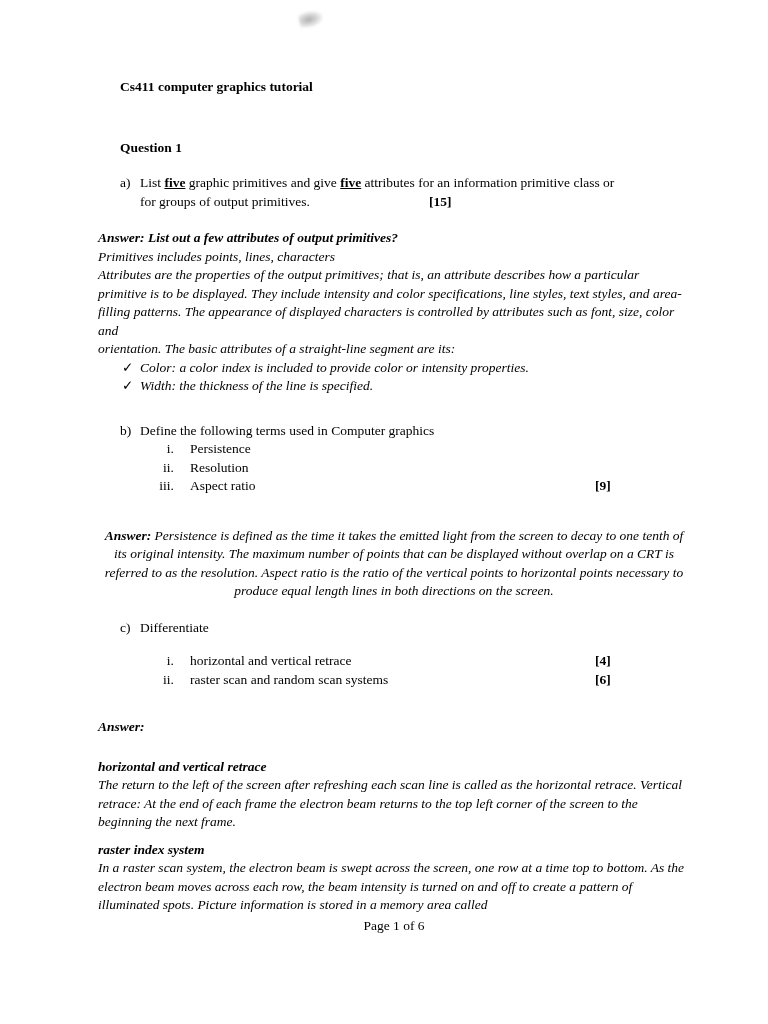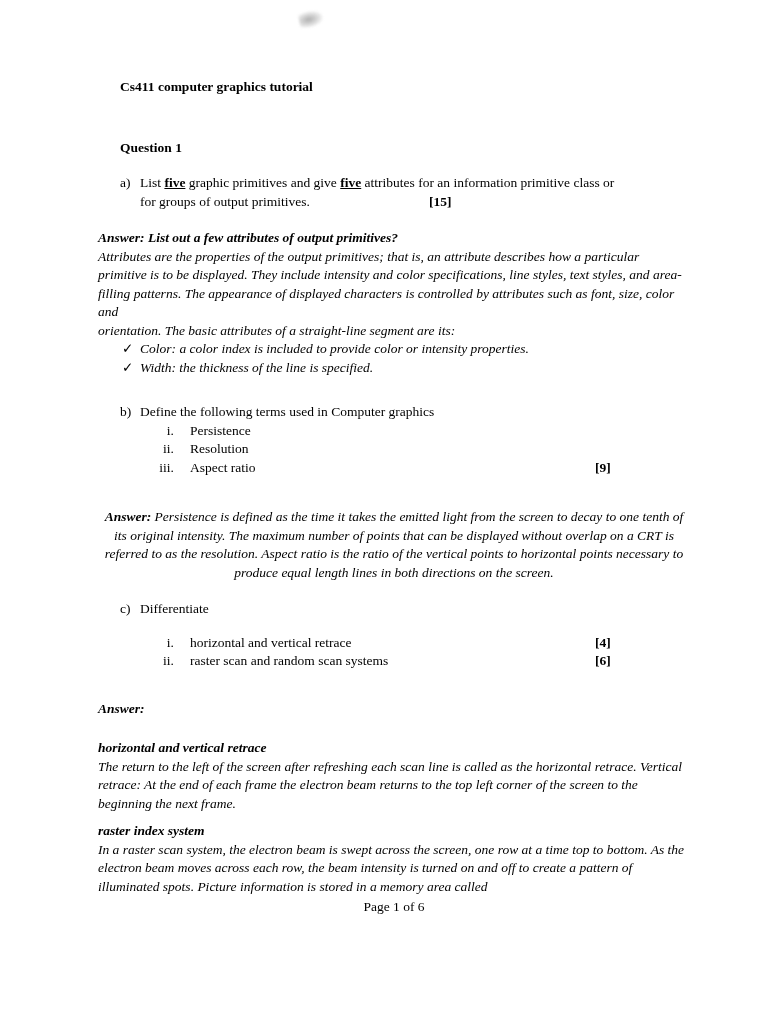--- a/index.html
+++ b/index.html
@@ -51,20 +51,21 @@
 
     <div class="q-heading">Question 1</div>
 
     <div class="qa-item mt-a">
       <span class="qa-label">a)</span><span class="nowrap"><span>List </span><span class="bu">five</span><span> graphic primitives and give </span><span class="bu">five</span><span> attributes for an information primitive class or</span></span>
       <div class="qa-line2"><span>for groups of output primitives.</span><span class="marks marks-a">[15]</span></div>
     </div>
 
     <div class="ans-a">
       <div class="bi">Answer: List out a few attributes of output primitives?</div>
+      <div class="i">Primitives includes points, lines, characters</div>
       <div class="i">Attributes are the properties of the output primitives; that is, an attribute describes how a particular primitive is to be displayed. They include intensity and color specifications, line styles, text styles, and area-filling patterns. The appearance of displayed characters is controlled by attributes such as font, size, color and</div>
       <div class="i">orientation. The basic attributes of a straight-line segment are its:</div>
       <div>
         <div class="check-item"><span class="check">✓</span><span>Color: a color index is included to provide color or intensity properties.</span></div>
         <div class="check-item"><span class="check">✓</span><span>Width: the thickness of the line is specified.</span></div>
       </div>
     </div>
 
     <div class="qa-item mt-b">
       <span class="qa-label">b)</span><span>Define the following terms used in Computer graphics</span>

